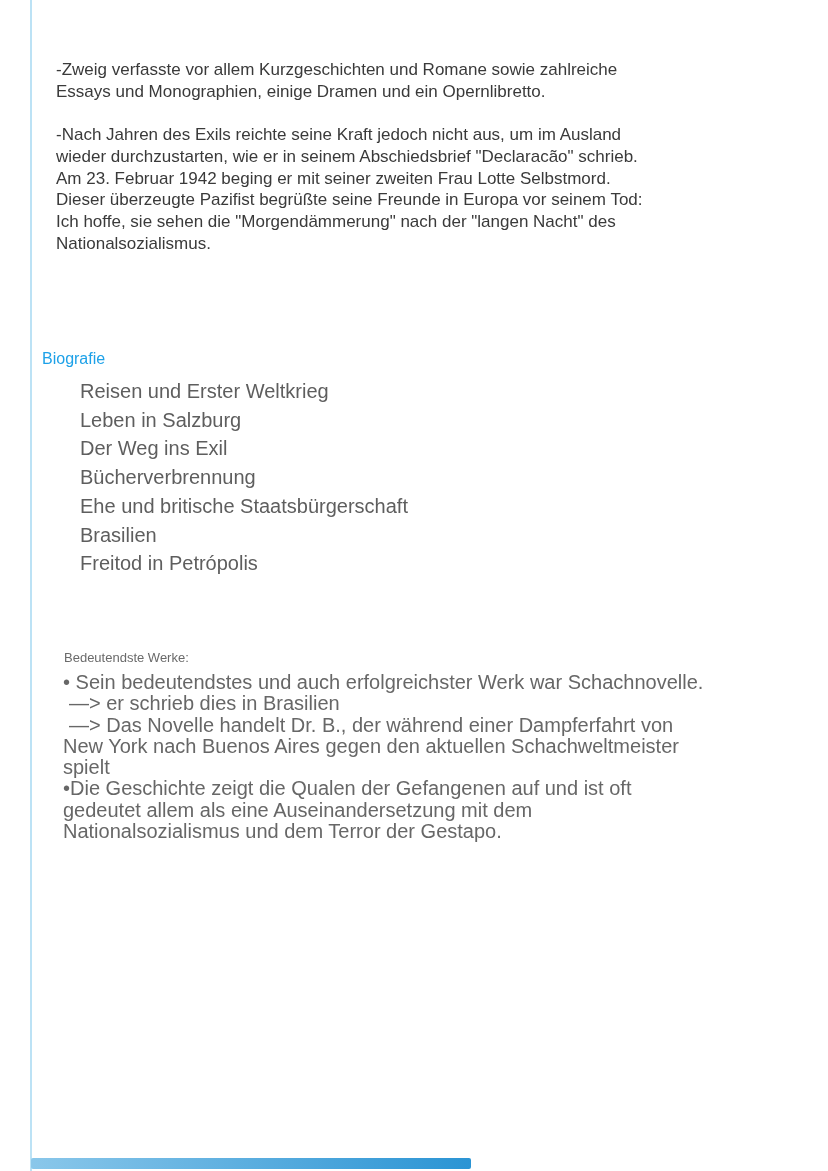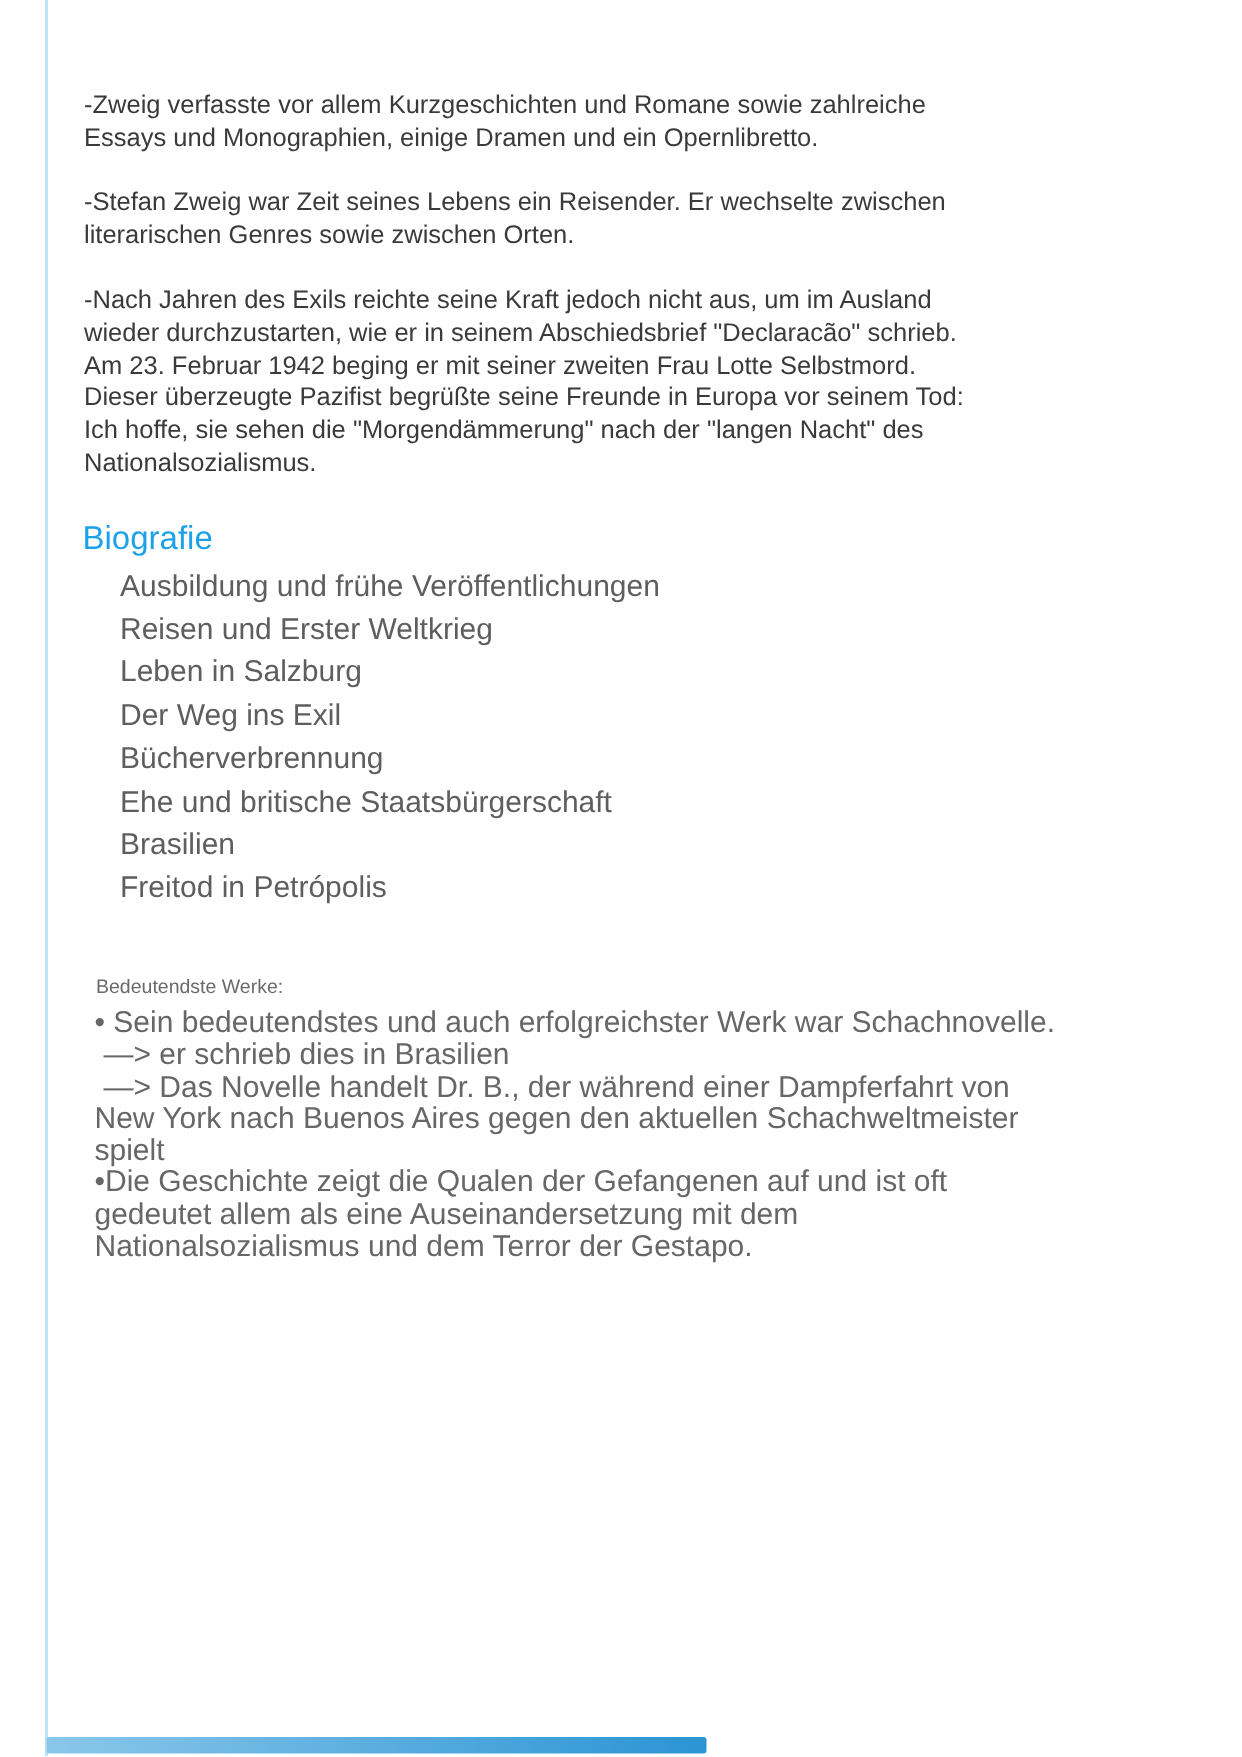--- a/index.html
+++ b/index.html
@@ -31,24 +31,24 @@
     left: 56px;
     top: 59px;
     font-size: 17px;
     line-height: 21.7px;
     color: #3a3a3a;
   }
   .para + .para { margin-top: 21.7px; }
 
   .bio-heading {
     position: absolute;
-    left: 55px;
+    left: 42px;
     top: 346px;
     margin: 0;
-    font-size: 22px;
+    font-size: 16px;
     line-height: 26px;
     font-weight: 400;
     color: #1da1e8;
     text-align: right;
   }
   .bio-list {
     position: absolute;
     left: 80px;
     top: 377px;
     font-size: 20px;
@@ -91,39 +91,33 @@
   <div class="left-rule"></div>
 
   <section class="intro">
     <div class="para">
 
     <div class="tline">-Zweig verfasste vor allem Kurzgeschichten und Romane sowie zahlreiche</div>
         <div class="tline">Essays und Monographien, einige Dramen und ein Opernlibretto.</div>
       </div>
     <div class="para">
 
-    <div class="tline">-Stefan Zweig war Zeit seines Lebens ein Reisender. Er wechselte zwischen</div>
-        <div class="tline">literarischen Genres sowie zwischen Orten.</div>
-      </div>
-    <div class="para">
-
     <div class="tline">-Nach Jahren des Exils reichte seine Kraft jedoch nicht aus, um im Ausland</div>
         <div class="tline">wieder durchzustarten, wie er in seinem Abschiedsbrief "Declaracão" schrieb.</div>
         <div class="tline">Am 23. Februar 1942 beging er mit seiner zweiten Frau Lotte Selbstmord.</div>
         <div class="tline">Dieser überzeugte Pazifist begrüßte seine Freunde in Europa vor seinem Tod:</div>
         <div class="tline">Ich hoffe, sie sehen die "Morgendämmerung" nach der "langen Nacht" des</div>
         <div class="tline">Nationalsozialismus.</div>
       </div>
   </section>
 
   <h1 class="bio-heading">Biografie</h1>
 
   <div class="bio-list">
 
-  <div class="bio-item">Ausbildung und frühe Veröffentlichungen</div>
       <div class="bio-item">Reisen und Erster Weltkrieg</div>
       <div class="bio-item">Leben in Salzburg</div>
       <div class="bio-item">Der Weg ins Exil</div>
       <div class="bio-item">Bücherverbrennung</div>
       <div class="bio-item">Ehe und britische Staatsbürgerschaft</div>
       <div class="bio-item">Brasilien</div>
       <div class="bio-item">Freitod in Petrópolis</div>
     </div>
 
   <div class="works-heading">Bedeutendste Werke:</div>

